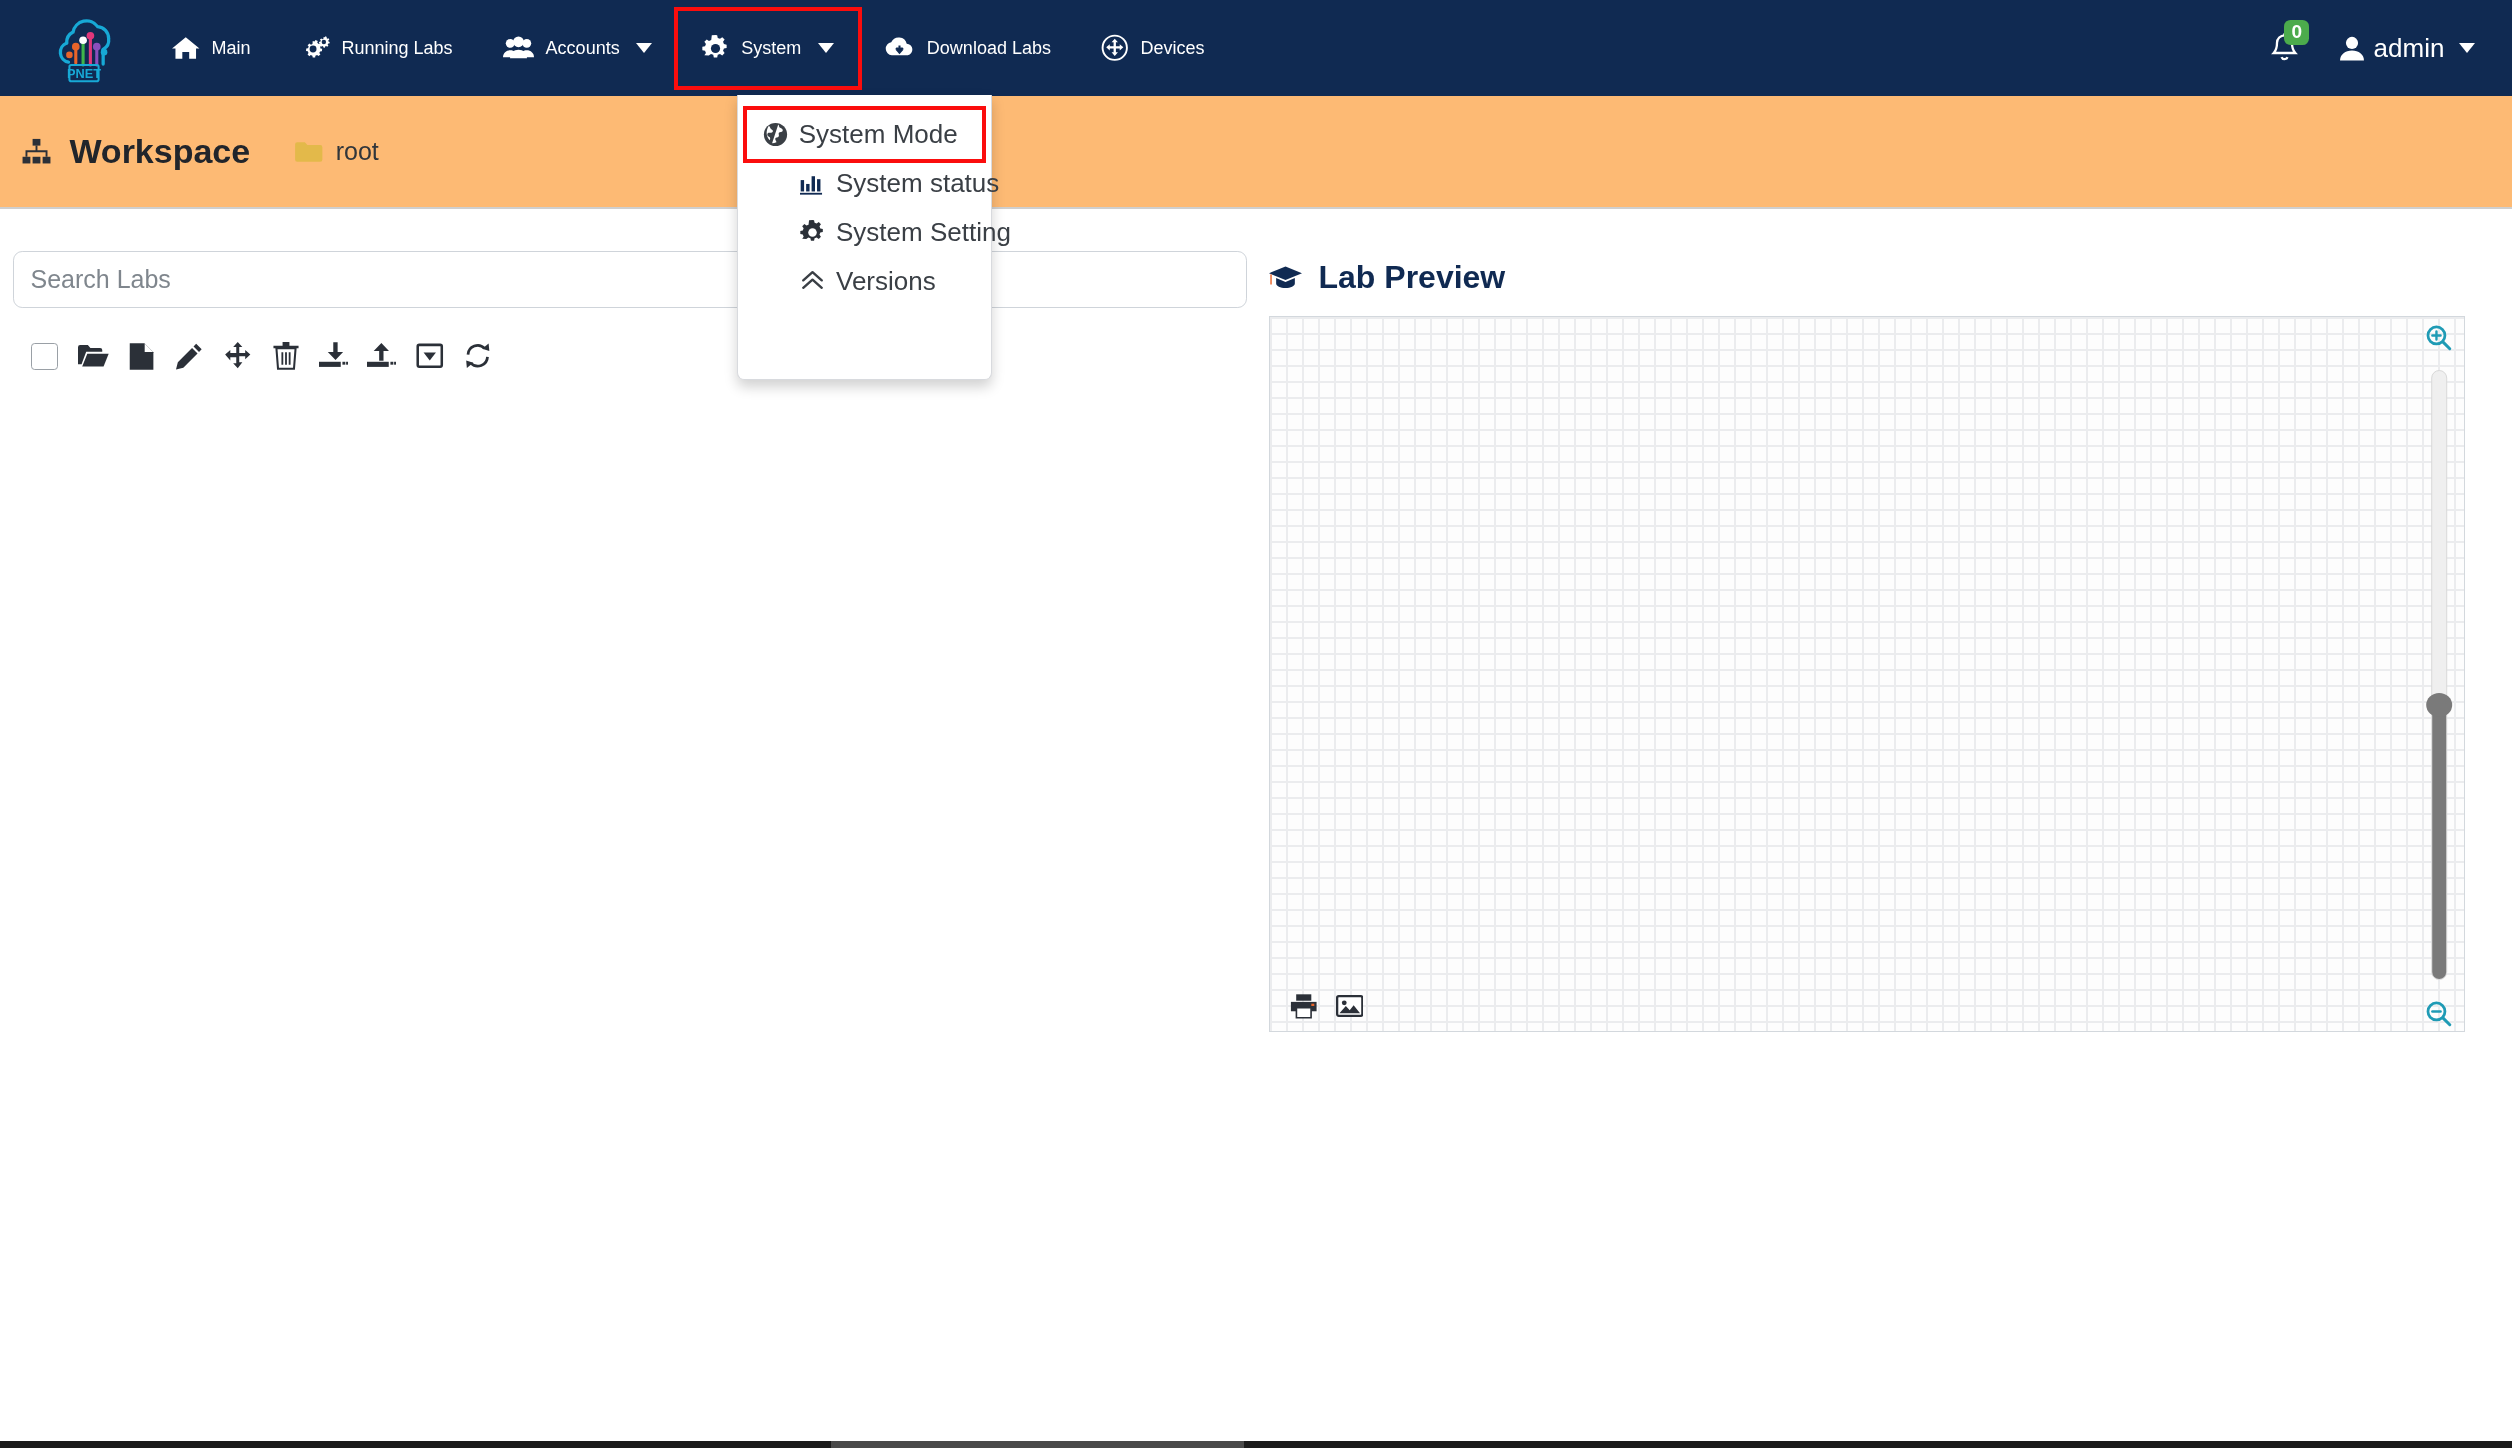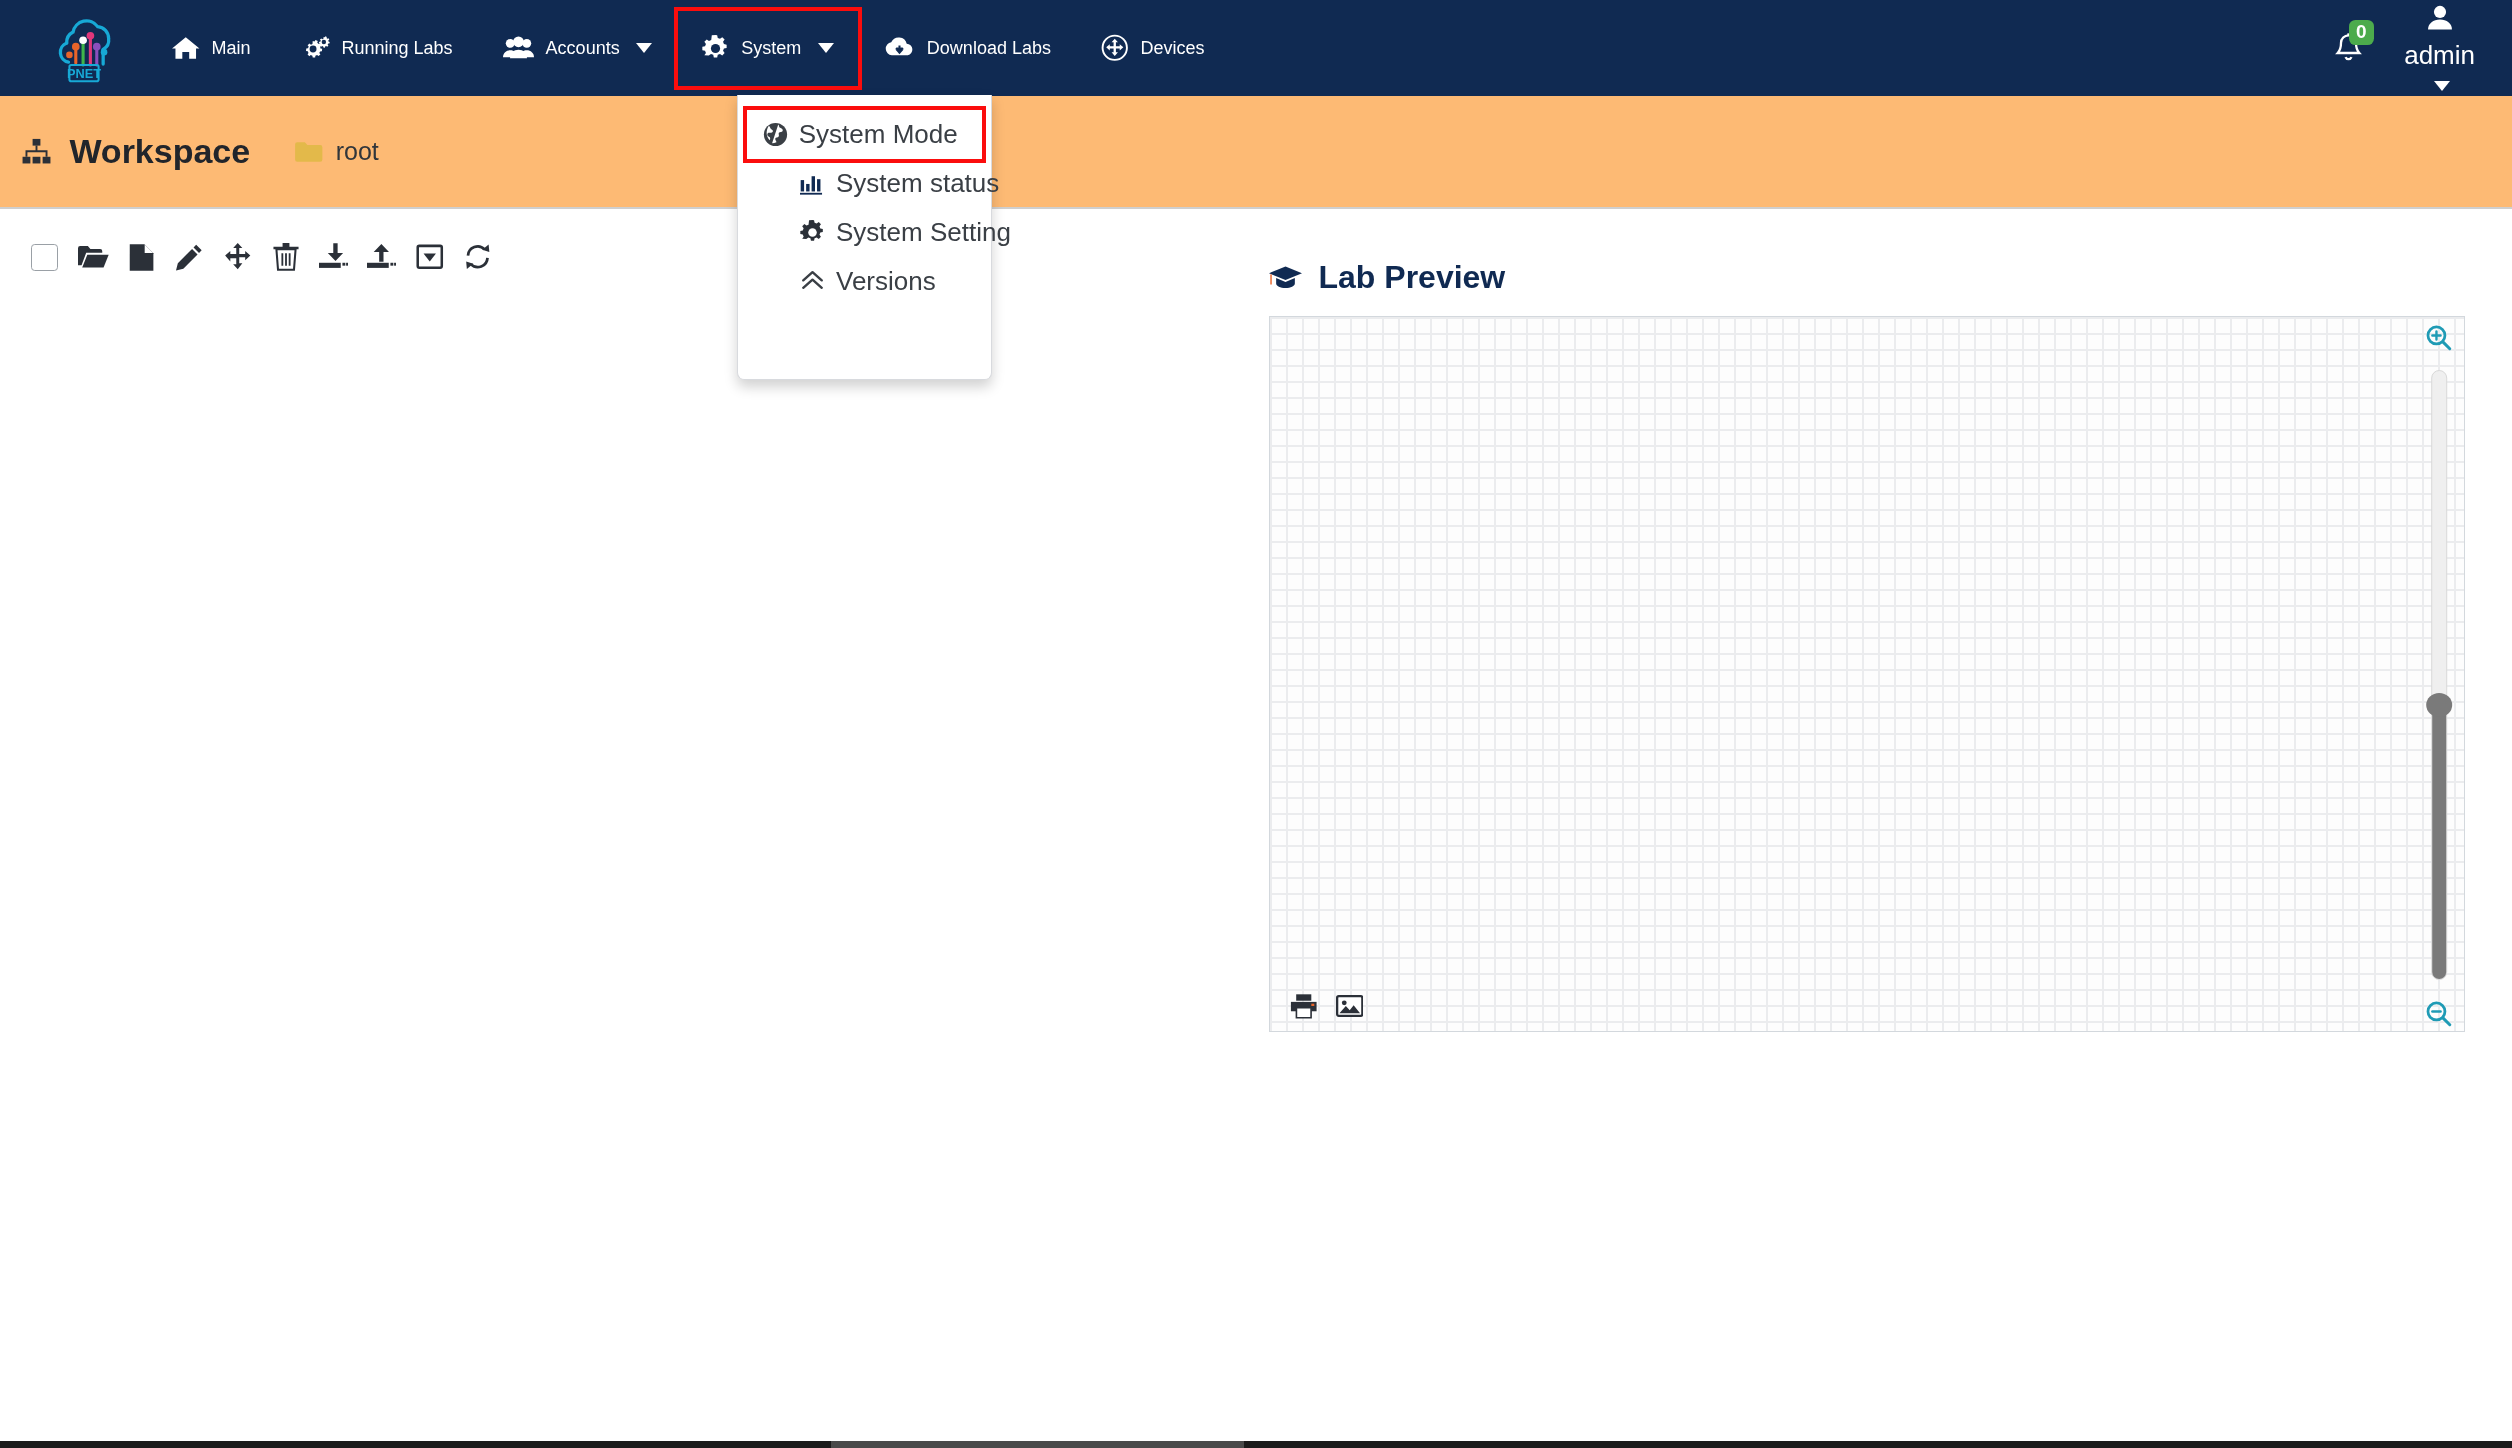--- a/index.html
+++ b/index.html
@@ -49,21 +49,21 @@
   .bell-wrap { position: relative; display: inline-flex; cursor: pointer; }
   .bell-badge {
     position: absolute; left: 15.6px; top: -12px;
     background: #4cab4c; color: #ffffff;
     font-size: 19px; font-weight: 700;
     border-radius: 6.4px; padding: 1.8px 7.3px;
     line-height: 1.15;
   }
   .user-menu {
     display: flex; align-items: center; gap: 10px;
-    color: #ffffff; font-size: 26px; cursor: pointer; flex-direction: column;
+    color: #ffffff; font-size: 26px; cursor: pointer;
   }
 
   
   .ws-header {
     position: absolute; left: 0; top: 96px;
     width: 2512px; height: 113px;
     background: #fdba74;
     border-bottom: 2.8px solid #cfcfcf;
     display: flex; align-items: center;
   }
@@ -338,20 +338,23 @@
     <span>
       <svg width="27.5" height="22" viewBox="0 0 26 21">
         <path fill="#e3b94a" d="M0 3.2A2 2 0 0 1 2 1.2h7.3l2.4 2.7H24a2 2 0 0 1 2 2v12a2 2 0 0 1-2 2H2a2 2 0 0 1-2-2z"></path>
       </svg>
     </span>
     <span>root</span>
   </div>
 </div>
 
 <div class="left-pane">
+  <div class="search-wrap">
+    <input class="search-input" type="text" placeholder="Search Labs" style="">
+  </div>
 
   <div class="toolbar">
 
     <div class="tb-btn">
       <span class="tb-check"></span>
     </div>
     <div class="tb-sp"></div>
 
     <div class="tb-btn">
       <span>

